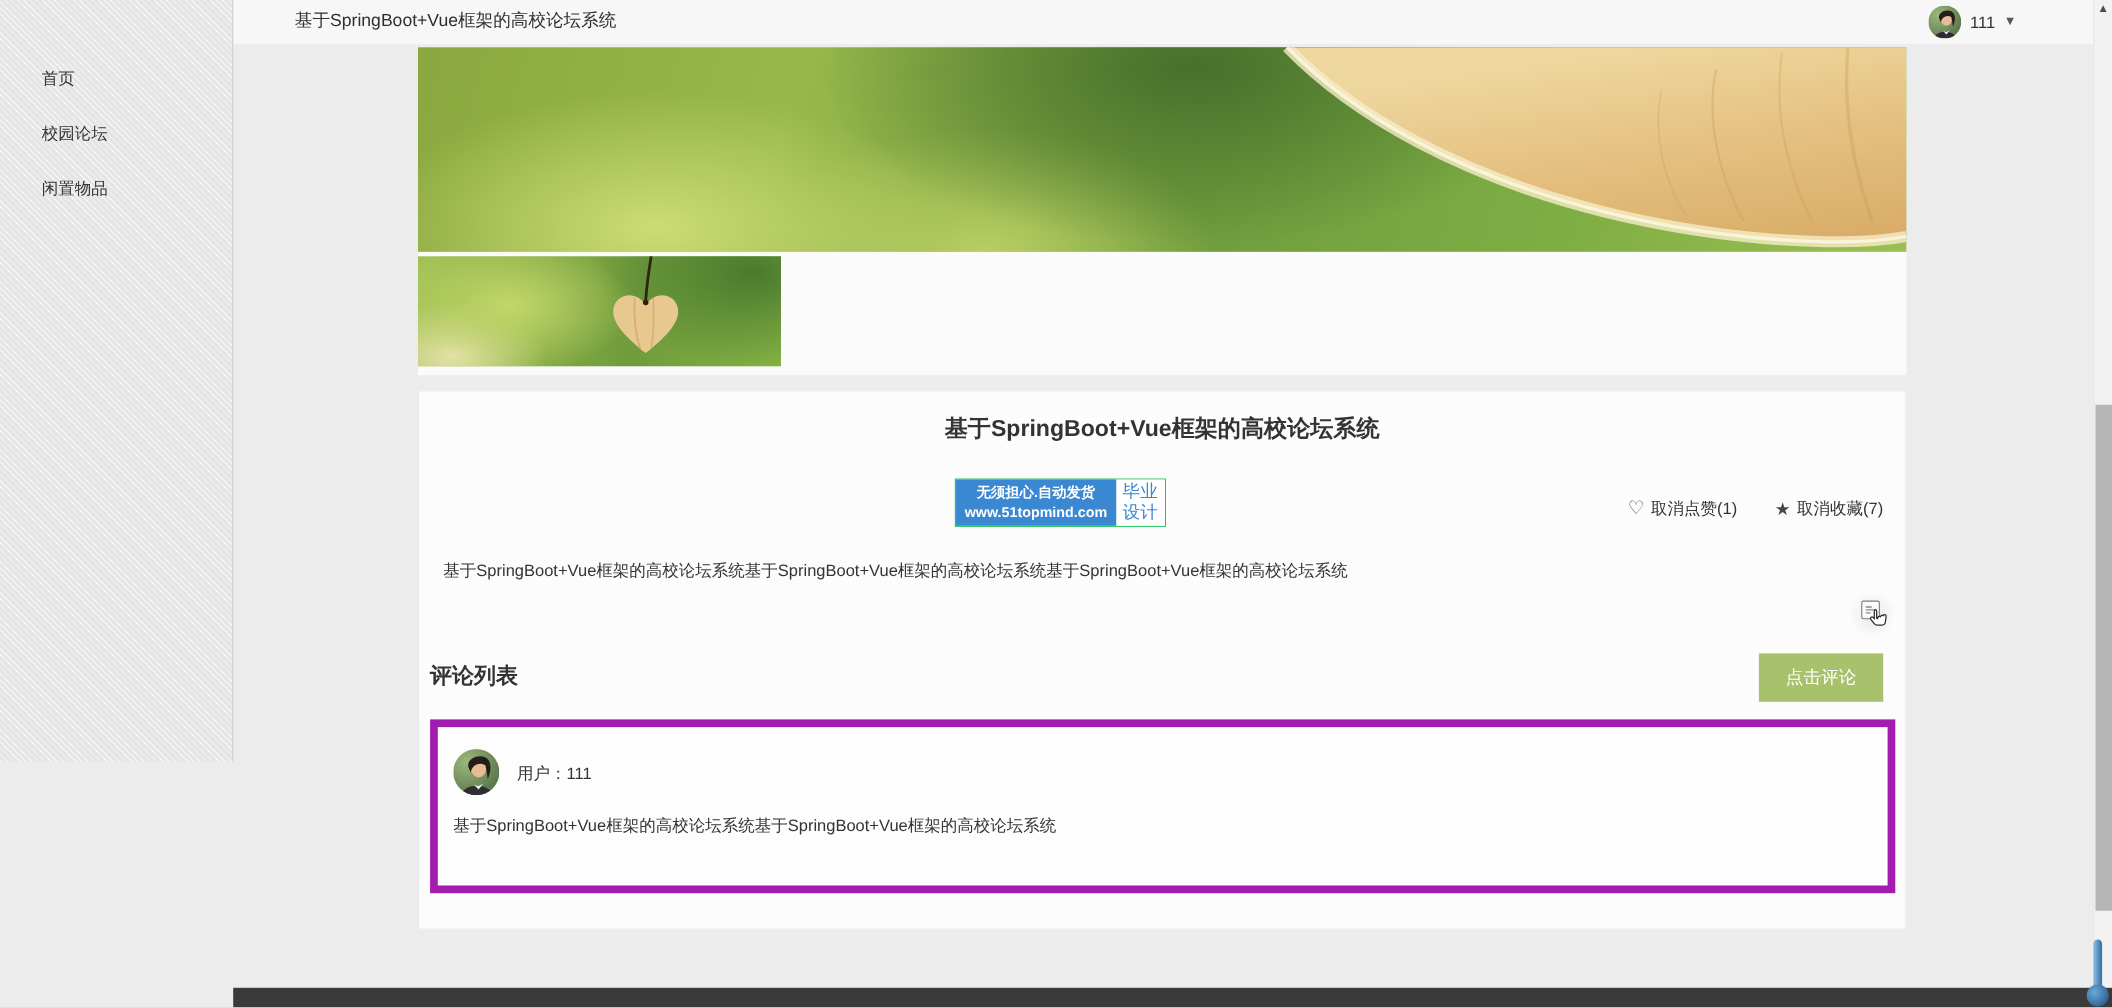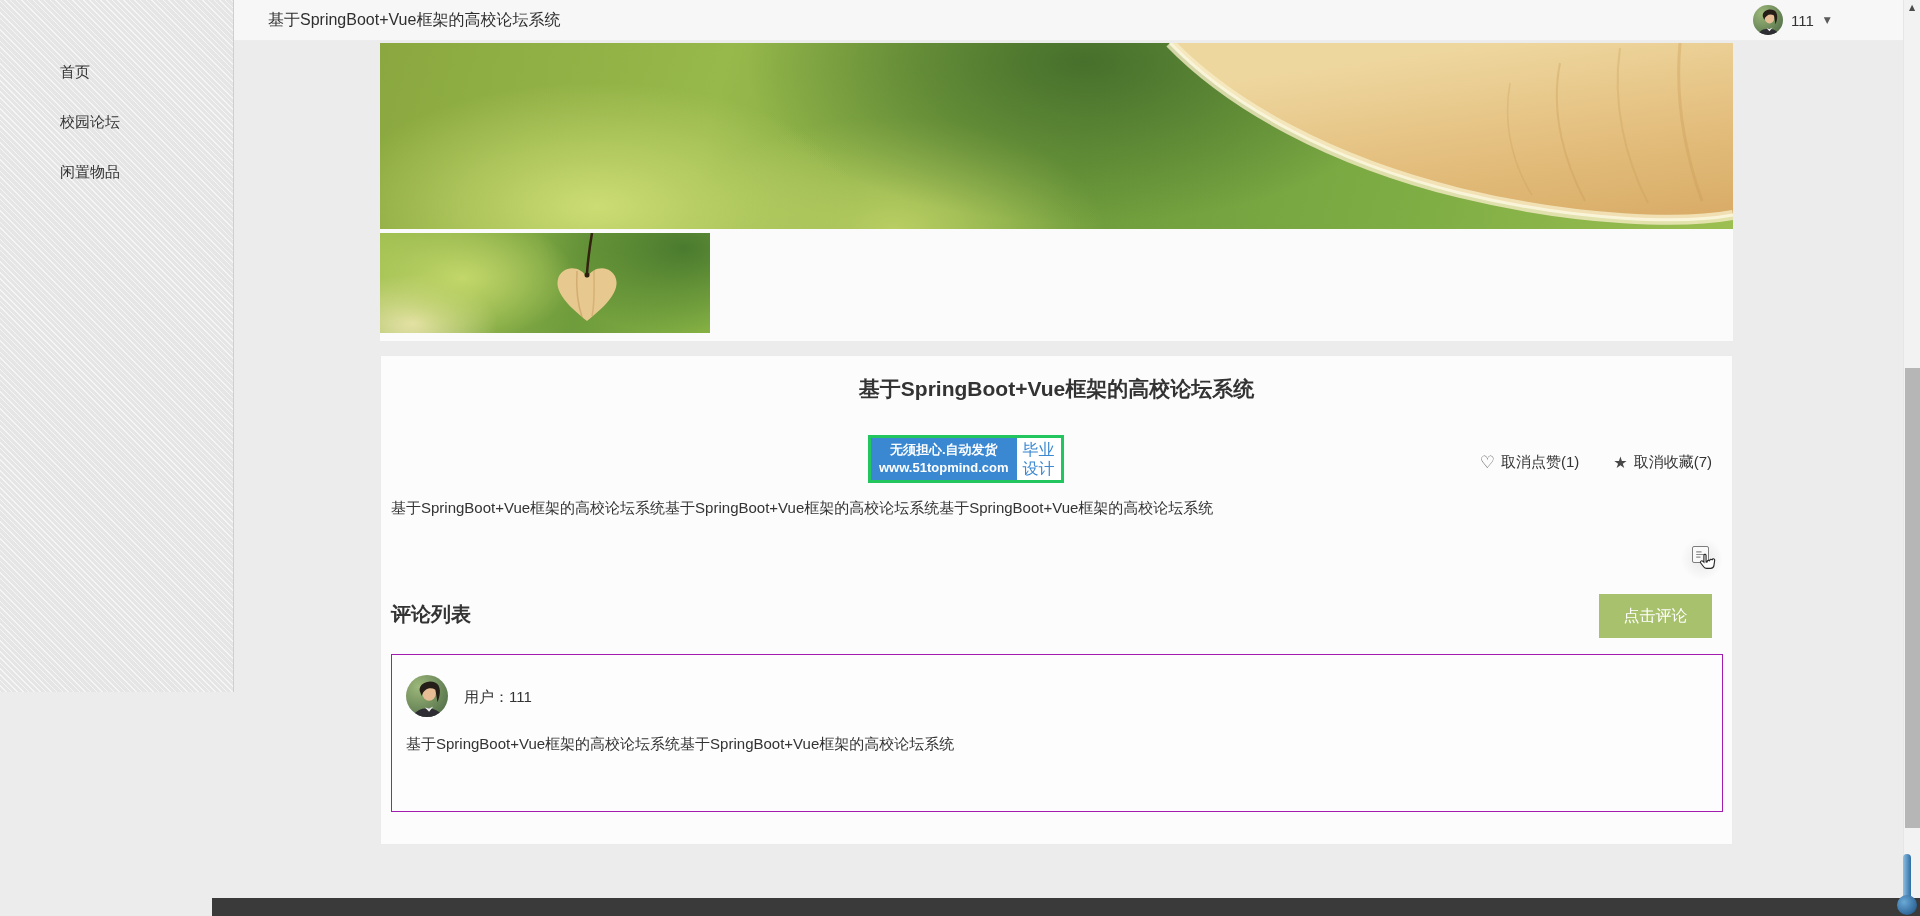--- a/index.html
+++ b/index.html
@@ -2,21 +2,21 @@
 <html><head>
 <meta charset="utf-8">
 <style>
   html,body{margin:0;padding:0;background:#d8d8d8;}
   .app{position:relative;width:1920px;height:916px;overflow:hidden;background:#ececec;
        font-family:"Liberation Sans","DejaVu Sans",sans-serif;color:#333;}
 
   
   .sidebar{position:absolute;left:0;top:0;width:211px;height:692px;z-index:6;
            background-color:#e9e9e9;border-right:1px solid #cfcfcf;
-           background-image:repeating-linear-gradient(45deg,rgba(255,255,255,.55) 0 1px,rgba(0,0,0,0.015) 1px 4px);padding-left:22px;}
+           background-image:repeating-linear-gradient(45deg,rgba(255,255,255,.55) 0 1px,rgba(0,0,0,0.015) 1px 4px);}
   .side-nav{padding-top:47px;}
   .side-item{height:50px;line-height:50px;padding-left:38px;font-size:15px;color:#333;cursor:pointer;}
 
   
   .topbar{position:absolute;left:212px;top:0;width:1691px;height:40px;background:#f7f7f7;
           border-bottom:1px solid #ededed;z-index:5;}
   .topbar-title{position:absolute;left:56px;top:0;line-height:40px;font-size:16px;color:#2f2f2f;white-space:nowrap;}
   .user-chip{position:absolute;left:1541px;top:5px;height:30px;display:flex;align-items:center;gap:8px;cursor:pointer;}
   .avatar{border-radius:50%;overflow:hidden;display:inline-block;flex:0 0 auto;}
   .avatar svg{display:block;width:100%;height:100%;}
@@ -42,44 +42,44 @@
       linear-gradient(100deg,#a3c153,#6f9c3c 60%,#86b244);}
   .thumb svg{position:absolute;left:0;top:0;width:100%;height:100%;}
 
   
   .card{position:absolute;left:380px;top:355px;width:1353px;height:490px;background:#fcfcfc;
         border:1px solid #ebebeb;box-sizing:border-box;z-index:2;}
   .post-title{margin:0;position:absolute;top:19px;left:0;width:100%;text-align:center;
               font-size:21px;font-weight:bold;color:#333;}
   .post-meta{position:absolute;top:56px;left:0;width:100%;text-align:center;font-size:14px;color:#9b9b9b;}
   .meta-publisher{margin-left:22px;}
-  .watermark{position:absolute;left:487px;top:79px;display:flex;border:3px solid #22c55e;background:#fff;}
+  .watermark{position:absolute;left:487px;top:79px;display:flex;border:1px solid #22c55e;background:#fff;}
   .wm-left{background:#3a87d2;color:#fff;font-size:13px;font-weight:bold;padding:3px 8px;line-height:18px;text-align:center;white-space:nowrap;}
   .wm-url{}
   .wm-right{color:#3a87d2;background:#fff;font-size:16px;font-weight:normal;padding:2px 6px;line-height:19px;text-align:left;}
   .post-actions{position:absolute;top:97px;right:20px;display:flex;gap:34px;font-size:15px;color:#333;}
   .action{display:flex;align-items:center;gap:6px;cursor:pointer;white-space:nowrap;}
   .icon-heart{font-size:17px;color:#5f5f5f;font-family:"DejaVu Sans",sans-serif;line-height:1;}
   .icon-star{font-size:16px;color:#474747;font-family:"DejaVu Sans",sans-serif;line-height:1;}
-  .post-content{position:absolute;top:141px;left:10px;right:10px;margin:0;font-size:15px;line-height:22px;color:#333;}
+  .post-content{position:absolute;top:141px;left:10px;right:10px;margin:12px;font-size:15px;line-height:22px;color:#333;}
 
   .hover-widget{position:absolute;left:1300px;top:182px;width:48px;height:48px;}
   .halo{position:absolute;left:0;top:0;width:42px;height:42px;border-radius:50%;
         background:radial-gradient(circle,rgba(110,110,110,.14),rgba(110,110,110,0) 72%);}
   .mini-icon{position:absolute;left:11px;top:8px;width:17px;height:17px;border:1.5px solid #7d7d7d;
              border-radius:2px;background:rgba(252,252,252,.75);box-sizing:border-box;}
   .mini-icon svg{display:block;width:100%;height:100%;}
   .cursor{position:absolute;left:15px;top:14px;width:23px;height:23px;}
   .cursor svg{display:block;width:100%;height:100%;}
 
   .comments-heading{position:absolute;left:10px;top:245px;margin:0;font-size:20px;font-weight:bold;color:#333;}
   .comment-btn{position:absolute;right:20px;top:238px;width:113px;height:44px;background:#a8c16c;color:#fff;
                border:none;font-size:16px;font-family:inherit;cursor:pointer;}
   .comment-box{position:absolute;left:10px;top:298px;width:1332px;height:158px;background:#fdfdfd;
-               border:1px solid #a21caf;box-sizing:border-box;}
+               border:7px solid #a21caf;box-sizing:border-box;}
   .comment-box .avatar-lg{position:absolute;left:14px;top:20px;}
   .comment-user{position:absolute;left:72px;top:33px;font-size:15px;color:#333;}
   .comment-text{position:absolute;left:14px;top:80px;margin:0;font-size:15px;color:#333;}
 
   
   .footer-bar{position:absolute;left:212px;top:898px;width:1708px;height:18px;background:#3a3a3a;z-index:9;}
   .scrollbar{position:absolute;right:0;top:0;width:17px;height:916px;background:#f2f2f2;z-index:8;
              border-left:1px solid #e6e6e6;box-sizing:border-box;}
   .sb-arrow{position:absolute;top:3px;left:0;width:16px;text-align:center;font-size:8px;color:#4c4c4c;
             font-family:"DejaVu Sans",sans-serif;cursor:pointer;}

